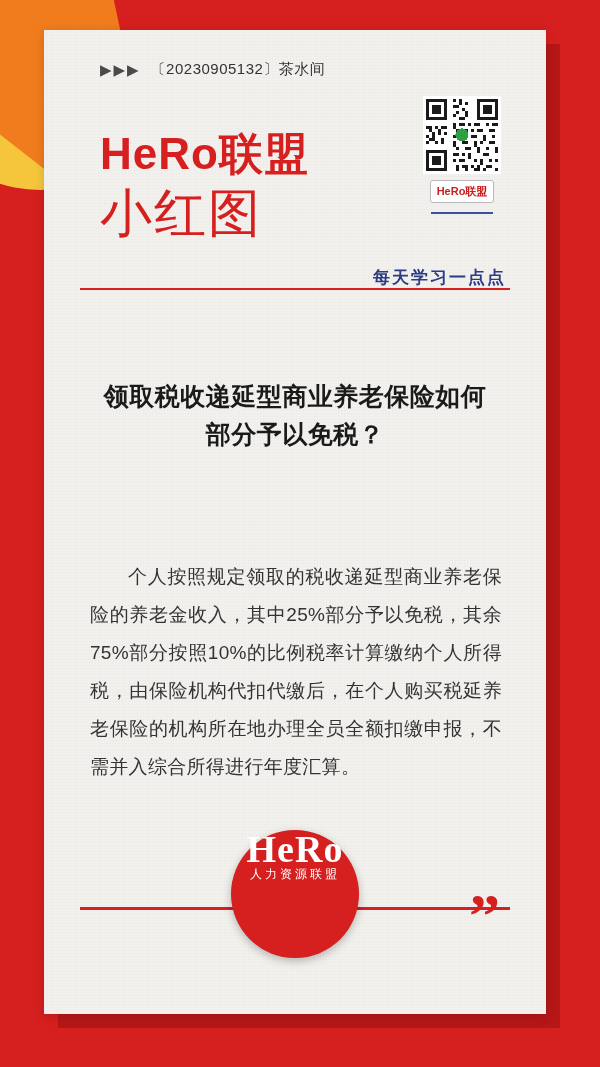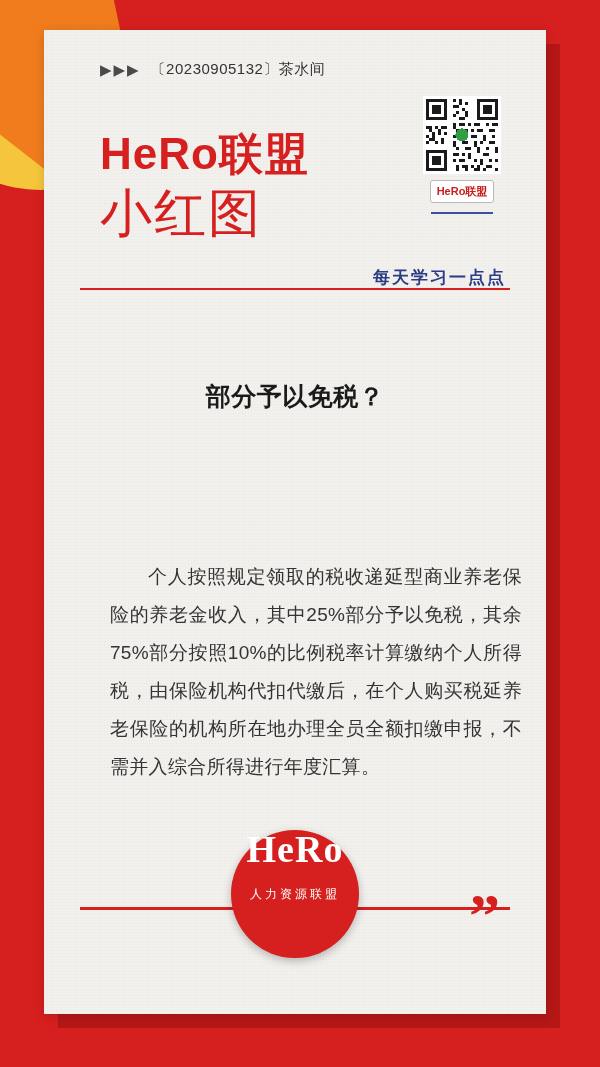--- a/index.html
+++ b/index.html
@@ -206,21 +206,20 @@
     position: absolute;
     left: 46px;
     top: 528px;
     width: 412px;
     color: #333333;
     font-size: 19px;
     line-height: 2.0;
     text-indent: 2em;
     text-align: justify;
     letter-spacing: 0.3px;
-    margin-left: 20px;
   }
 
   
   .footer-rule-left {
     position: absolute;
     left: 36px;
     bottom: 104px;
     width: 176px;
     height: 3px;
     background: #d61f1f;
@@ -249,21 +248,21 @@
   }
   .logo-main {
     color: #ffffff;
     font-size: 38px;
     font-weight: bold;
     letter-spacing: 1px;
     line-height: 1;
     font-family: "Liberation Serif", serif;
   }
   .logo-sub {
-    margin-top: 20px;
+    margin-top: 0;
     color: #ffffff;
     font-size: 12px;
     letter-spacing: 3px;
     line-height: 1;
   }
   .quote-mark {
     position: absolute;
     right: 46px;
     bottom: 68px;
     color: #d61f1f;
@@ -388,20 +387,21 @@
       </div>
       <span class="qr-label">HeRo联盟</span>
       <div class="qr-underline"></div>
     </div>
 
     <div class="slogan">每天学习一点点</div>
 
     <div class="divider"></div>
 
     <div class="title">
+      <div>领取税收递延型商业养老保险如何</div>
       <div>部分予以免税？</div>
     </div>
 
     <div class="body-text">个人按照规定领取的税收递延型商业养老保险的养老金收入，其中25%部分予以免税，其余75%部分按照10%的比例税率计算缴纳个人所得税，由保险机构代扣代缴后，在个人购买税延养老保险的机构所在地办理全员全额扣缴申报，不需并入综合所得进行年度汇算。</div>
 
     <div class="footer-rule-left"></div>
     <div class="footer-rule-right"></div>
 
     <div class="logo-badge">
       <div class="logo-main">HeRo</div>

